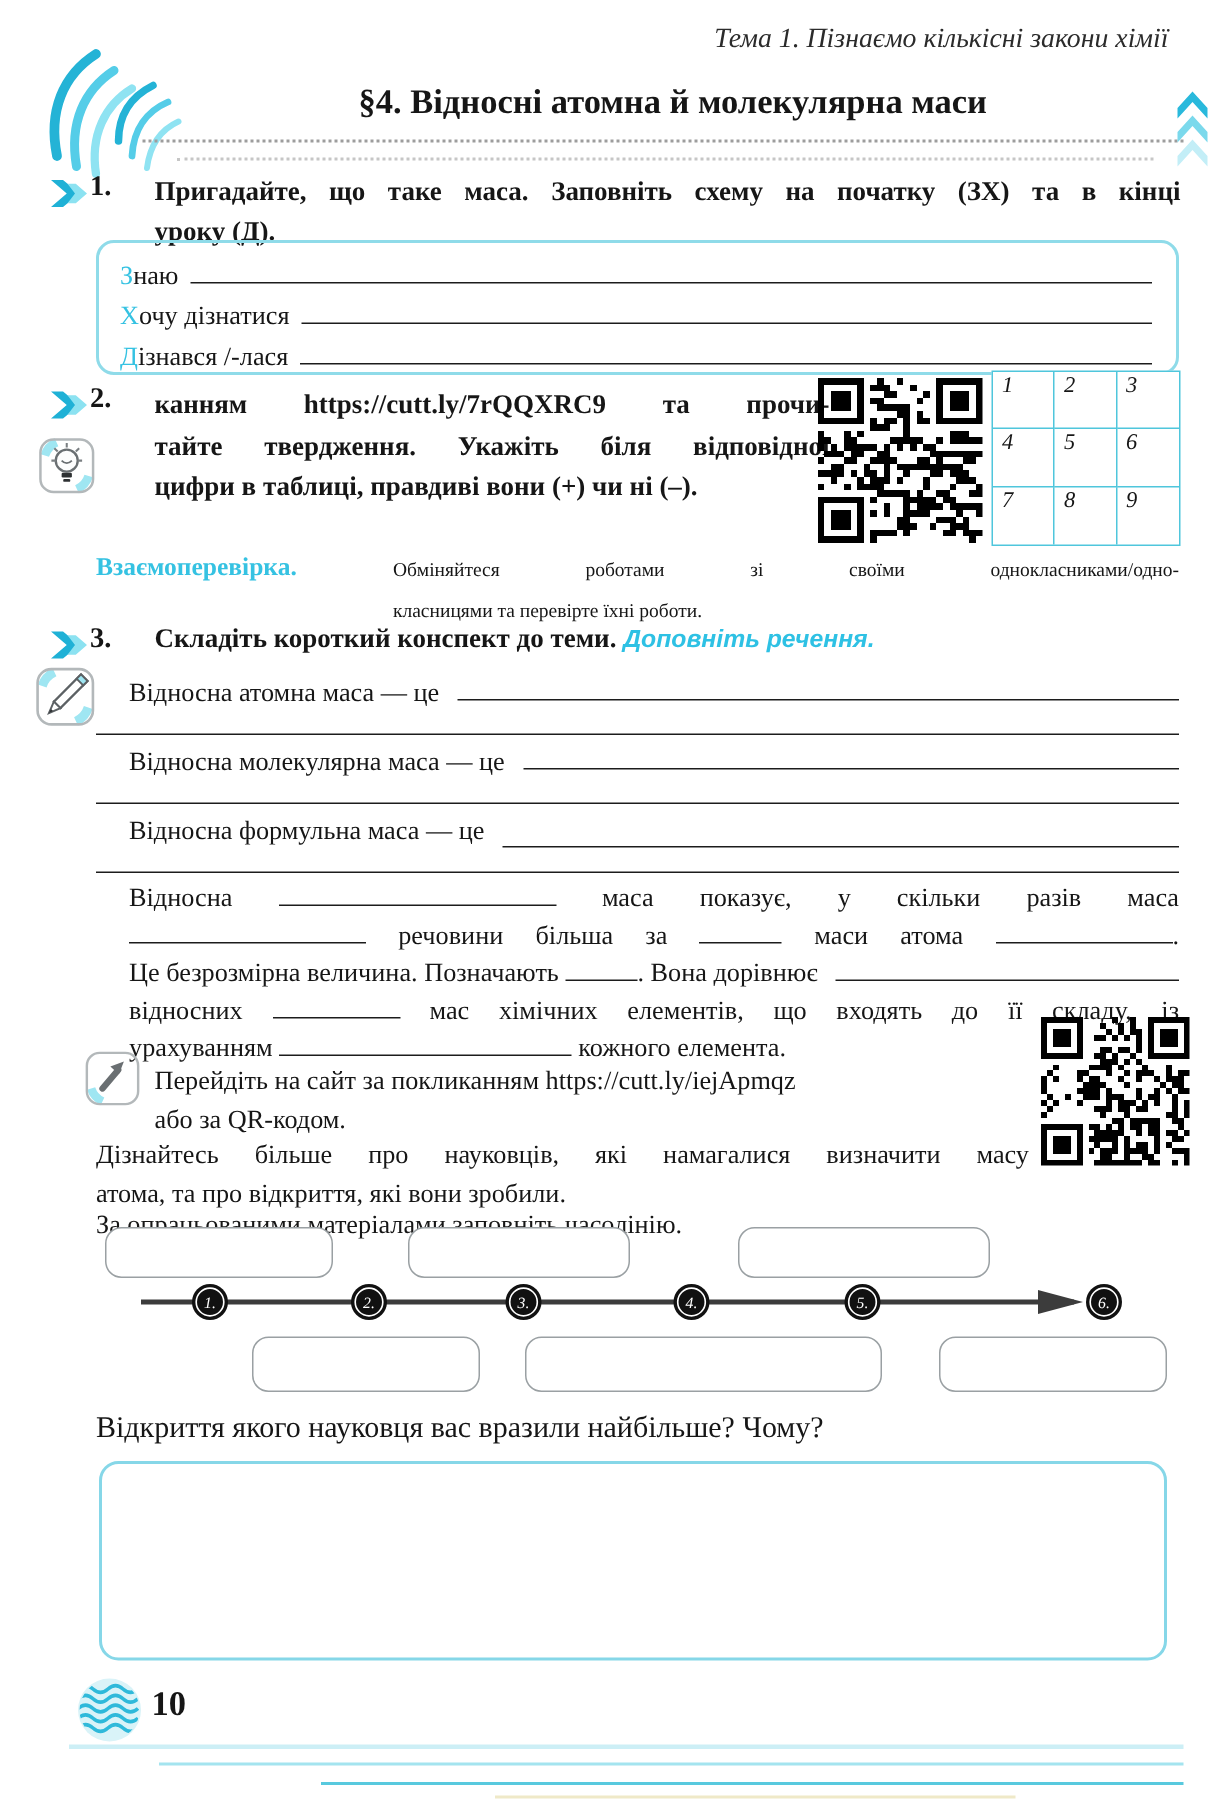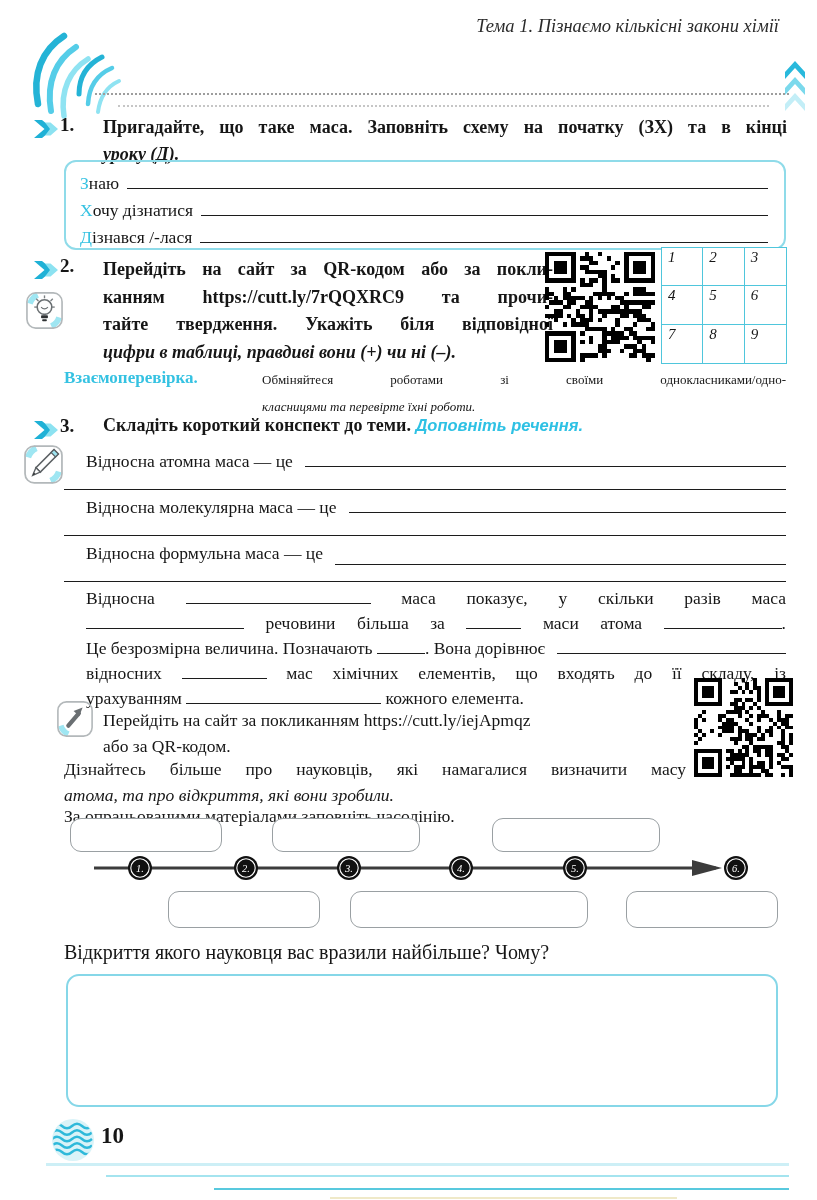--- a/index.html
+++ b/index.html
@@ -15,21 +15,21 @@
   .dots2 { left:118px; right:48px; top:105px; border-top:2px dotted #c6c6c6; }
   .deco-chev { right:8px; top:52px; width:28px; height:62px; }
 
   .marker { width:26px; height:22px; }
   .m1 { left:33px; top:118px; } .m2 { left:33px; top:259px; } .m3 { left:33px; top:419px; }
   .tnum { left:60px; width:34px; font-weight:bold; font-size:19px; }
   .n1 { top:114px; } .n2 { top:255px; } .n3 { top:415px; }
 
   .t1 { left:103px; top:114px; width:684px; font-weight:bold; font-size:18px; line-height:27px; }
   .just-lines > div { text-align:justify; text-align-last:justify; }
-  .just-lines > div:last-child { text-align-last:left;font-style:italic; }
+  .just-lines > div:last-child { text-align-last:left; }
 
   .kwl-box { left:64px; top:160px; width:722px; height:90px; border:2.2px solid #8fdbe9; border-radius:12px; padding:9px 16px 0 14px; }
   .kwl-row { display:flex; align-items:baseline; height:27px; font-size:17.5px; }
   .kwl-letter { color:#35c2e2; }
   .blank { display:inline-block; height:1em; border-bottom:1.5px solid #1c1c1c; }
   .blank.fill { flex:1 1 auto; margin-left:8px; }
 
   .t2 { left:103px; top:256px; width:450px; font-weight:bold; font-size:18px; line-height:27.5px; }
   .bulb { left:25px; top:291px; width:39px; height:39px; }
   .qr { }
@@ -89,20 +89,21 @@
 
   <svg class="abs waves-logo" viewBox="0 0 100 105" fill="none" stroke-linecap="round">
     <path d="M12,78 C6,48 16,24 38,10" stroke="#24b3d6" stroke-width="6.5"></path>
     <path d="M25,85 C20,56 30,34 50,21" stroke="#55cde8" stroke-width="6"></path>
     <path d="M38,90 C34,64 44,44 62,33" stroke="#8fe3f2" stroke-width="5.5"></path>
     <path d="M53,68 C53,50 62,38 76,31" stroke="#24b3d6" stroke-width="5"></path>
     <path d="M62,78 C63,60 72,48 86,42" stroke="#55cde8" stroke-width="4.5"></path>
     <path d="M72,86 C74,70 82,60 93,55" stroke="#8fe3f2" stroke-width="4"></path>
   </svg>
 
+  <div class="abs title">§4. Відносні атомна й молекулярна маси</div>
   <div class="abs dots1"></div>
   <div class="abs dots2"></div>
 
   <svg class="abs deco-chev" viewBox="0 0 28 62">
     <path d="M4 20 L14 9 L24 20 L24 27 L14 16 L4 27 Z" fill="#29b9dc"></path>
     <path d="M4 36 L14 25 L24 36 L24 43 L14 32 L4 43 Z" fill="#7bd9ec"></path>
     <path d="M4 52 L14 41 L24 52 L24 59 L14 48 L4 59 Z" fill="#c3eef7"></path>
   </svg>
 
   <svg class="abs marker m1" viewBox="0 0 26 22">
@@ -132,21 +133,20 @@
         <span class="blank fill"></span>
       </div>
     </div>
 
   <svg class="abs marker m2" viewBox="0 0 26 22">
     <path d="M1 2 L9 2 L20 11 L9 20 L1 20 L11.5 11 Z" fill="#1fb1d6"></path>
     <path d="M12 4.5 L17.5 4.5 L25 11 L17.5 17.5 L12 17.5 L17 11 Z" fill="#8ce2f1"></path>
   </svg>
   <div class="abs tnum n2">2.</div>
   <div class="abs t2 just-lines">
-      <div>Перейдіть на сайт за QR-кодом або за покли-</div>
       <div>канням https://cutt.ly/7rQQXRC9 та прочи-</div>
       <div>тайте твердження. Укажіть біля відповідної</div>
       <div>цифри в таблиці, правдиві вони (+) чи ні (–).</div>
     </div>
 
   <svg class="abs bulb" viewBox="0 0 40 40">
     <path d="M5 13 A15 15 0 0 1 13 4" stroke="#9fe6f2" stroke-width="6" fill="none"></path>
     <path d="M35 27 A15 15 0 0 1 27 36" stroke="#9fe6f2" stroke-width="6" fill="none"></path>
     <rect x="2" y="2" width="36" height="36" rx="9" fill="none" stroke="#b3b8ba" stroke-width="1.7"></rect>
     <circle cx="20" cy="16.5" r="7.5" fill="#fdfdfd" stroke="#6a6f72" stroke-width="1.6"></circle>

